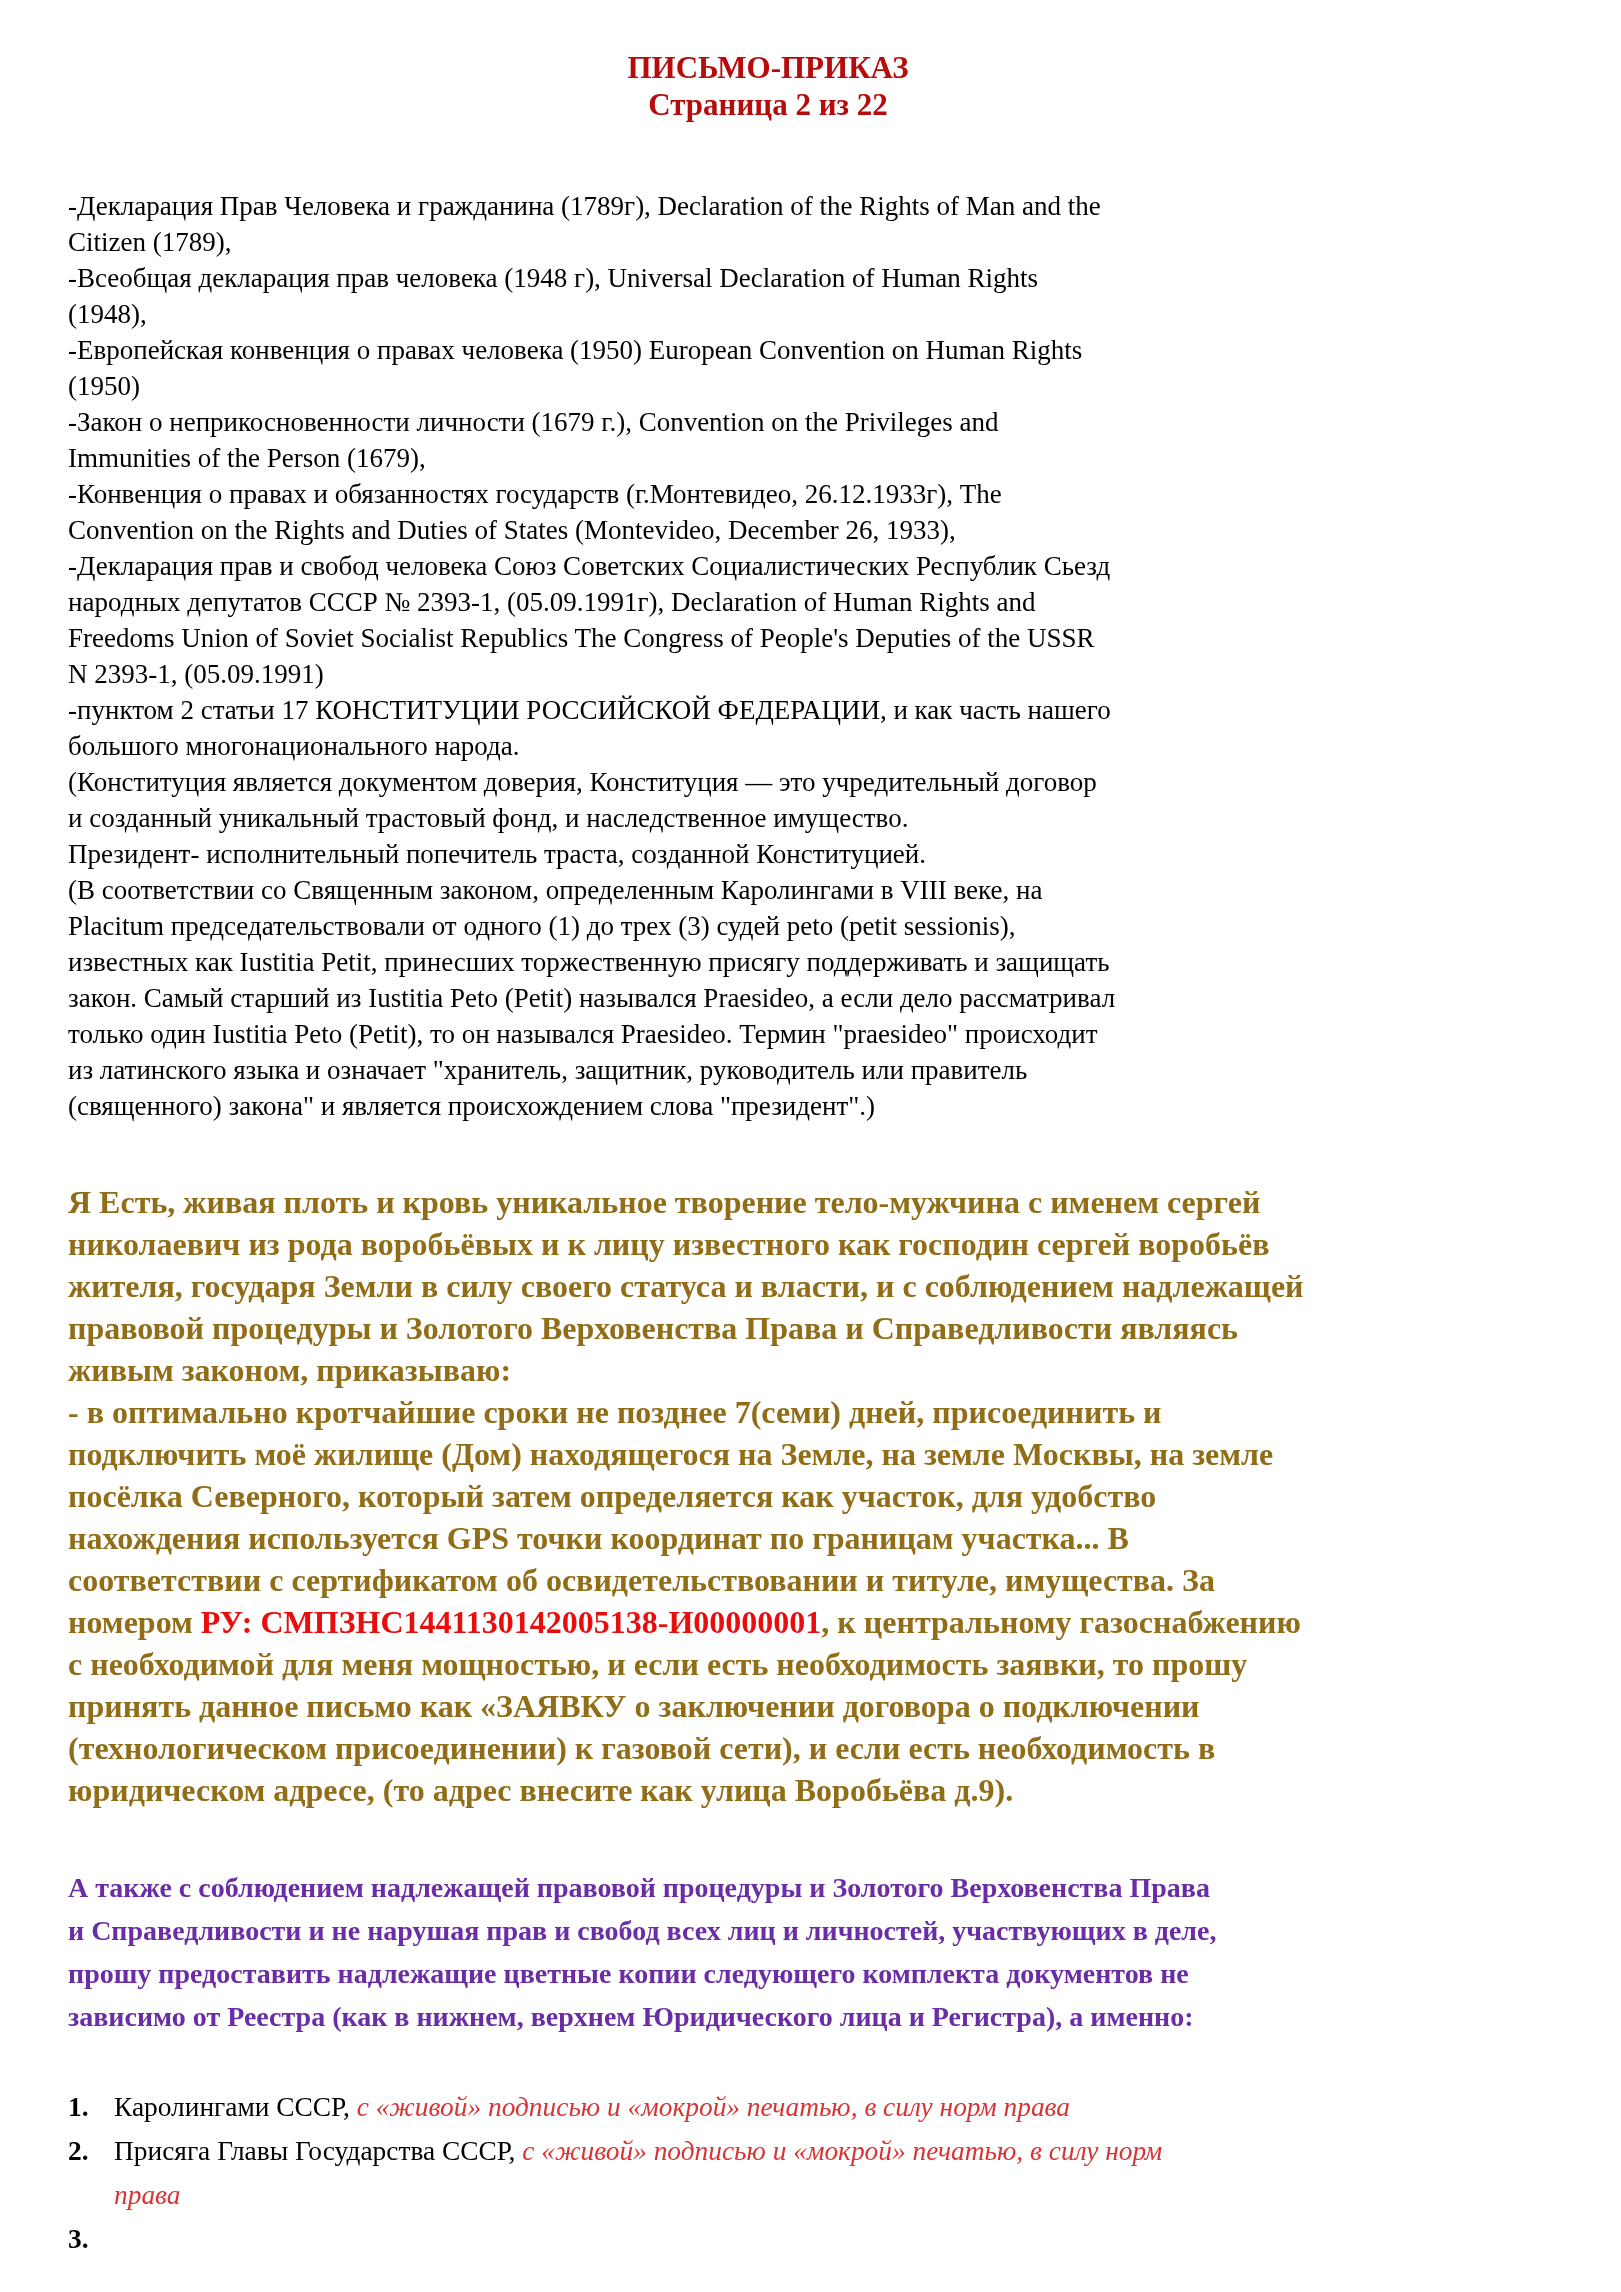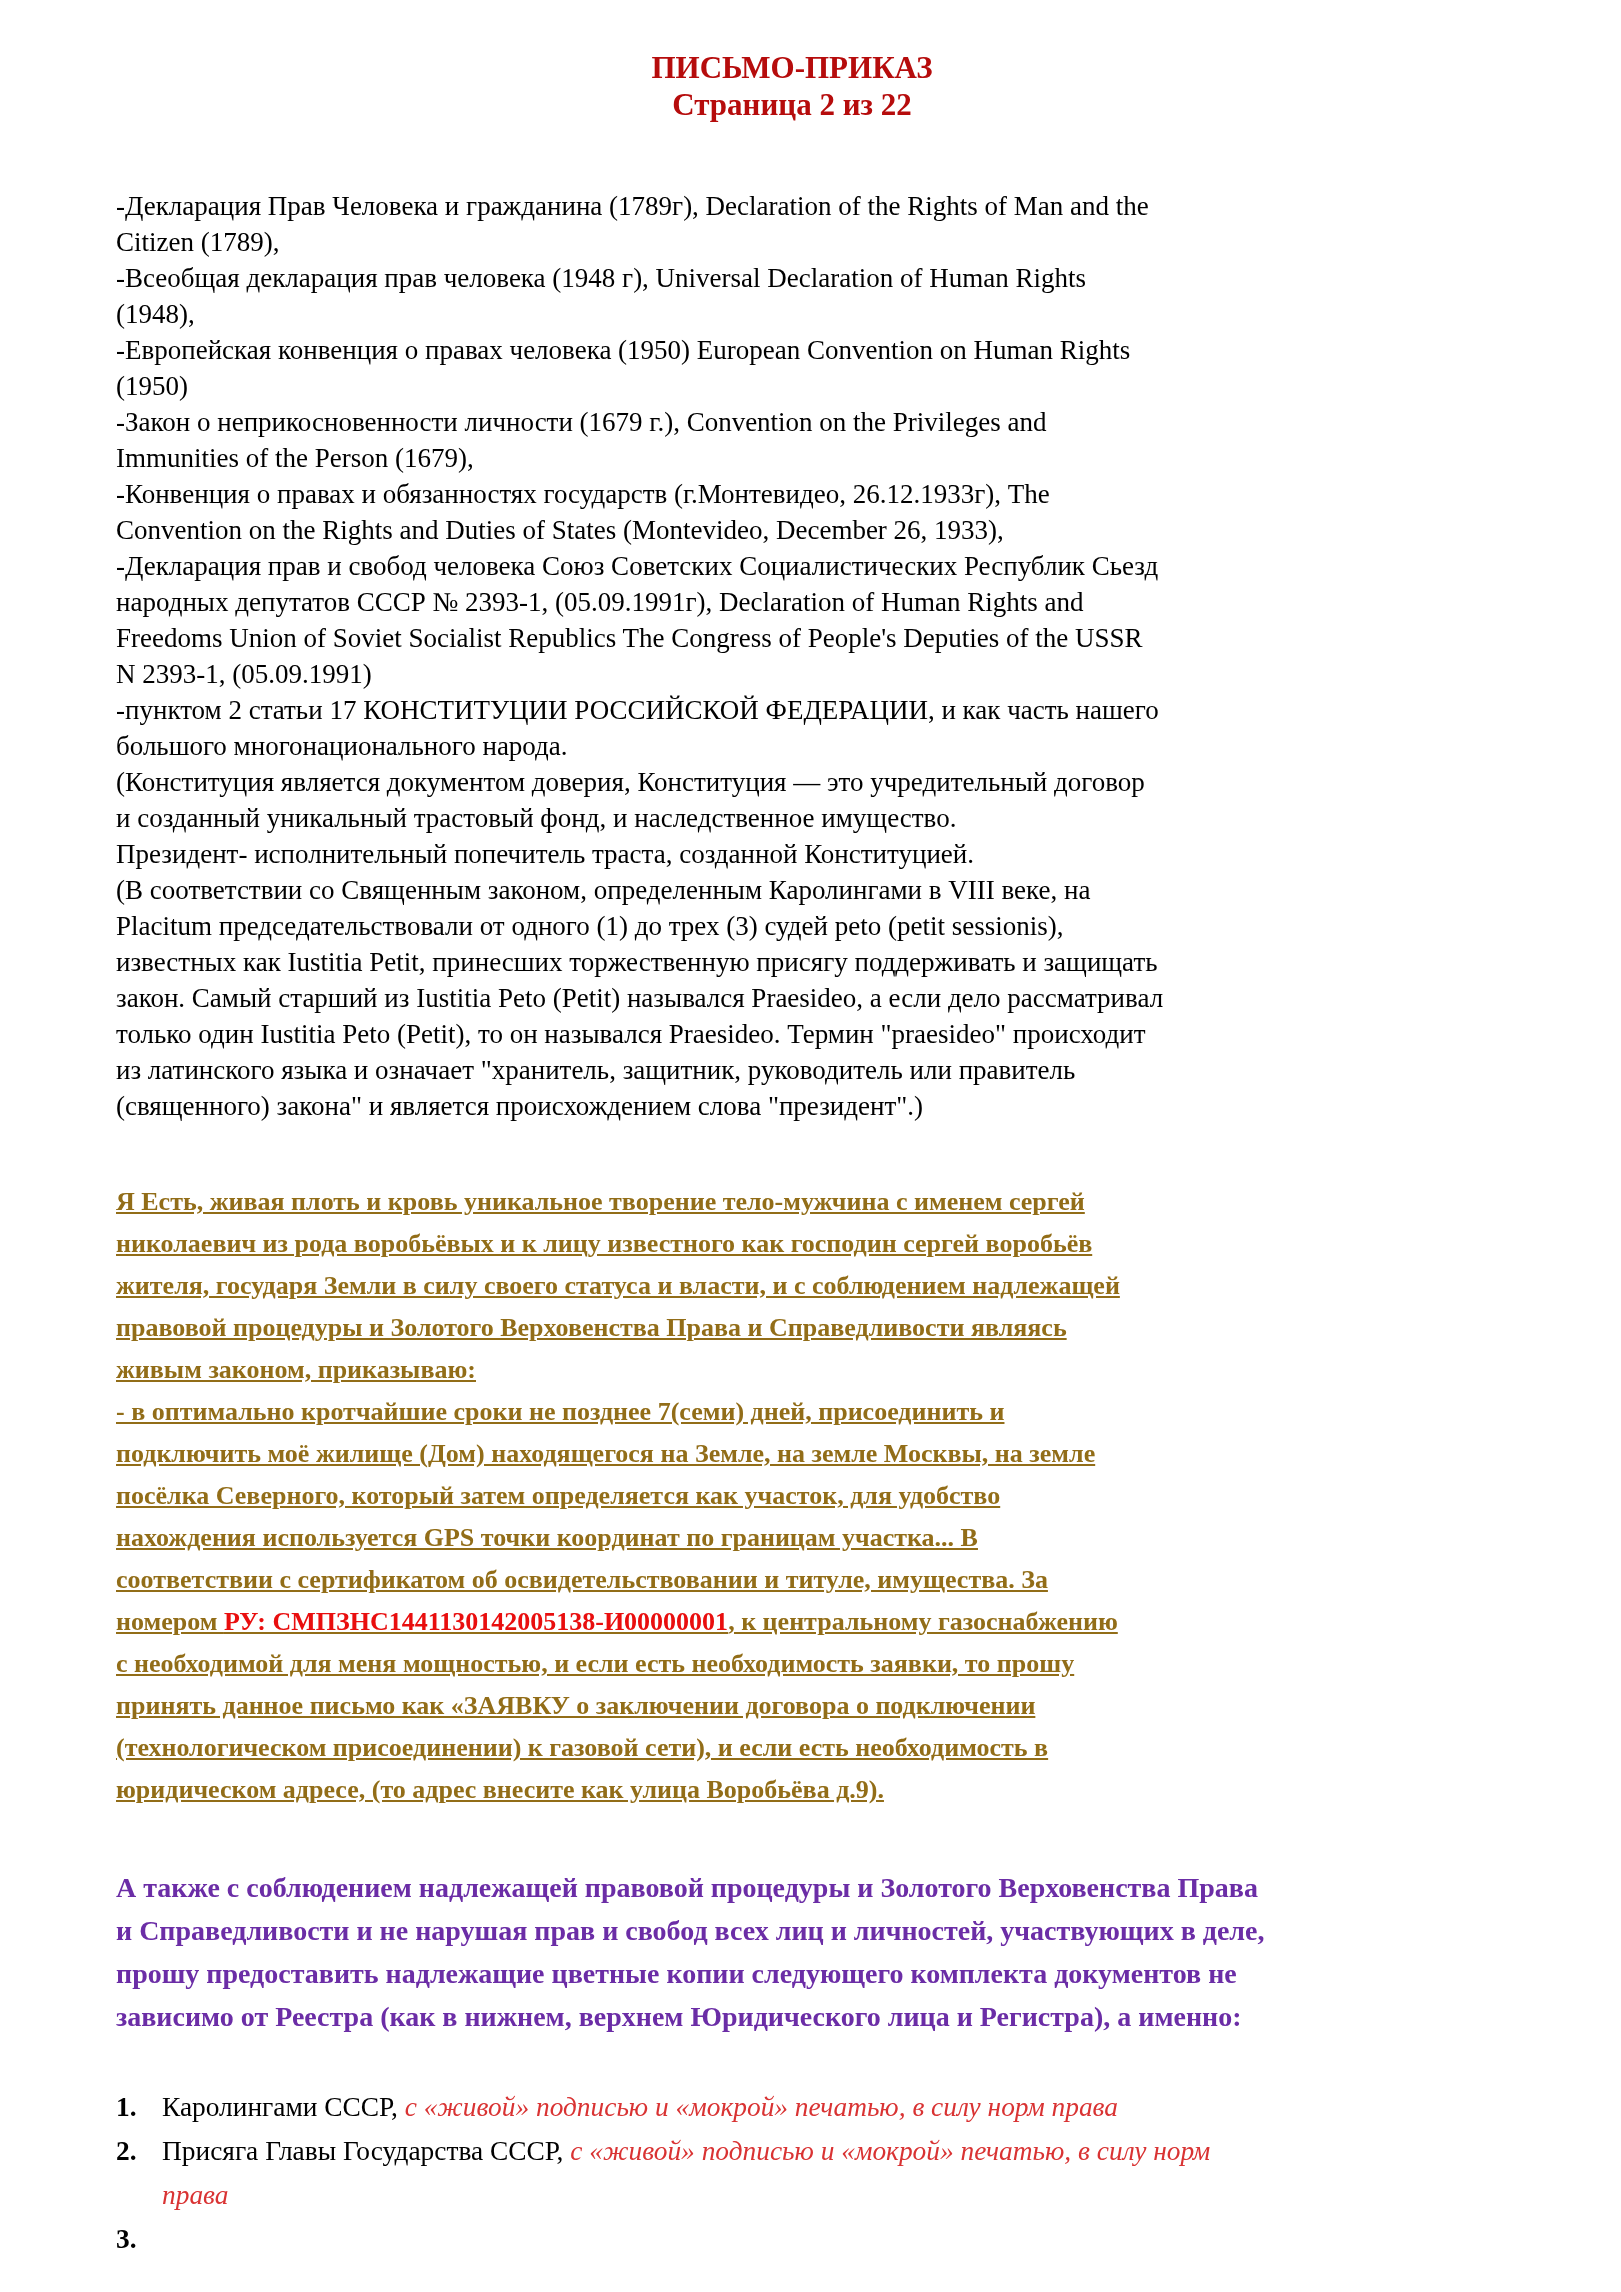--- a/index.html
+++ b/index.html
@@ -11,45 +11,44 @@
     width: 1621px;
     height: 2293px;
     font-family: "Liberation Serif", serif;
     color: #000;
     overflow: hidden;
   }
   .page {
     box-sizing: border-box;
     width: 1621px;
     height: 1819px;
-    padding: 49px 153px 0 116px;
+    padding: 49px 153px 0 68px;
     background: #ffffff;
   }
   .doc-title {
     text-align: center;
     color: var(--title_red, #B60C0C);
     font-weight: bold;
     font-size: 31px;
     line-height: 37px;
   }
   .legal-refs {
     margin: 65px 0 0 0;
     font-size: 27px;
     line-height: 36px;
     color: var(--body_black, #000000);
     white-space: pre-line;
   }
   .order-text {
     margin: 57px 0 0 0;
-    font-size: 26px;
+    font-size: 32px;
     font-weight: bold;
     line-height: 42px;
     color: var(--olive, #926D18);
     white-space: pre-line;
-    text-decoration: underline;
   }
   .cert-number {
     color: var(--number_red, #E90E0E);
   }
   .request-text {
     margin: 55px 0 0 0;
     font-size: 28px;
     line-height: 43px;
     color: var(--purple, #6B2DA6);
     white-space: pre-line;

